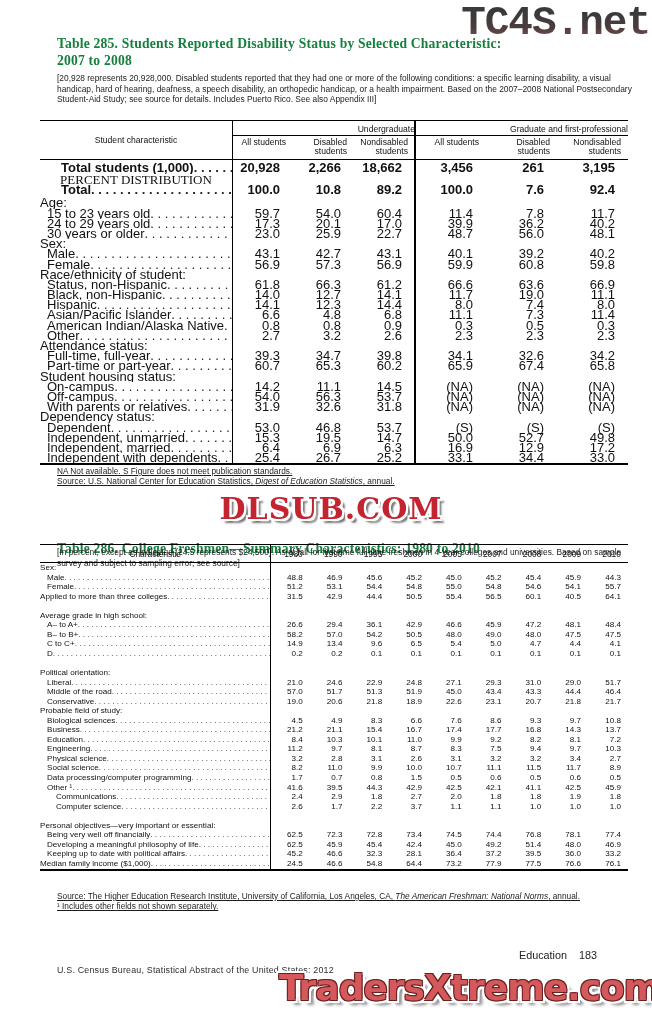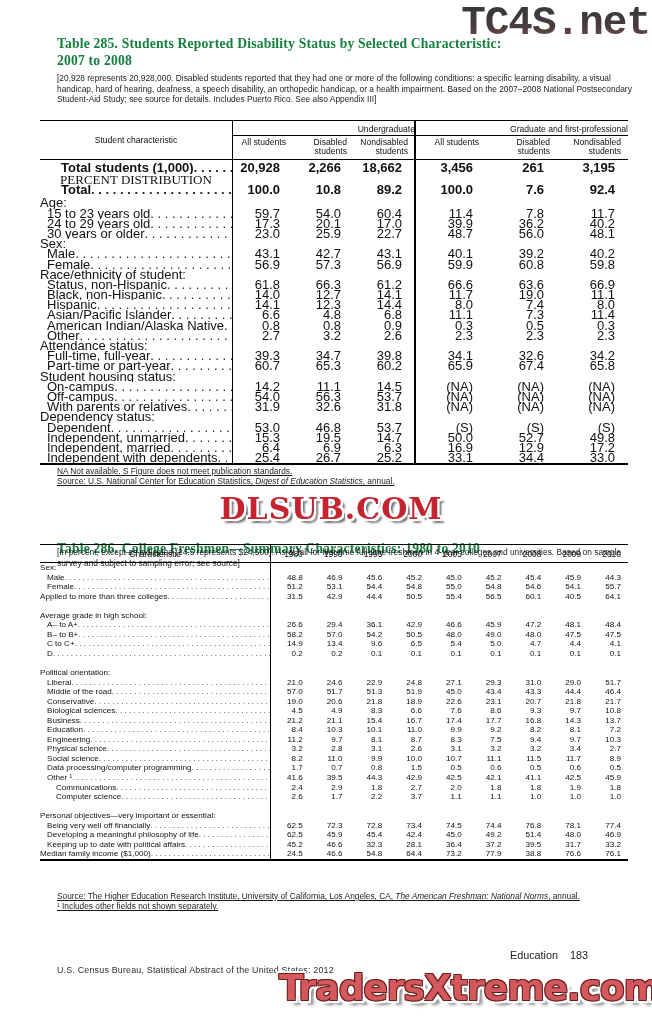--- a/index.html
+++ b/index.html
@@ -62,21 +62,21 @@
   #t285body .trow:first-child{margin-top:3px;}
   #t285body .trow:nth-child(3){margin-bottom:3.5px;}
 
   
   .fnblock{position:absolute;left:45px;width:580px;font-size:8.3px;line-height:10.3px;color:#1c1c1c;text-decoration:underline;}
   .t285-foot{top:466px;}
   .t286-foot{top:891px;}
   .fnblock p{margin:0;text-indent:12px;}
 
   
-  .pagefoot{position:absolute;top:949px;right:64px;font-size:10.8px;color:#222;}
+  .pagefoot{position:absolute;top:949px;right:55px;font-size:10.8px;color:#222;}
   .pagefoot .pn{margin-left:12px;}
   .credit{position:absolute;top:965px;left:57px;font-size:8.9px;color:#2e2e2e;letter-spacing:.2px;}
 
   
   .wm-tc4s{position:absolute;top:0px;right:2px;font-size:41px;font-weight:bold;letter-spacing:-1px;
            font-family:Liberation Mono, monospace;line-height:46px;
            background:linear-gradient(180deg,#3a3a3c 30%,#4c3c3d 60%,#7d544f 88%,#935d54 100%);
            -webkit-background-clip:text;background-clip:text;color:transparent;}
   .wm-dlsub{position:absolute;top:490px;left:178px;width:306px;text-align:center;
             font-family:"DejaVu Serif",serif;font-weight:bold;font-size:30px;line-height:38px;
@@ -616,20 +616,25 @@
           <div class="val">19.0</div>
           <div class="val">20.6</div>
           <div class="val">21.8</div>
           <div class="val">18.9</div>
           <div class="val">22.6</div>
           <div class="val">23.1</div>
           <div class="val">20.7</div>
           <div class="val">21.8</div>
           <div class="val">21.7</div>
         </div>
+        <div class="trow group">
+          <div class="lab">
+            <span class="labtxt">Probable field of study:</span>
+          </div>
+        </div>
         <div class="trow item">
           <div class="lab">
             <span class="labtxt">Biological sciences</span>
             <span class="dots"></span>
           </div>
           <div class="val">4.5</div>
           <div class="val">4.9</div>
           <div class="val">8.3</div>
           <div class="val">6.6</div>
           <div class="val">7.6</div>
@@ -814,35 +819,35 @@
             <span class="labtxt">Keeping up to date with political affairs</span>
             <span class="dots"></span>
           </div>
           <div class="val">45.2</div>
           <div class="val">46.6</div>
           <div class="val">32.3</div>
           <div class="val">28.1</div>
           <div class="val">36.4</div>
           <div class="val">37.2</div>
           <div class="val">39.5</div>
-          <div class="val">31.7</div>
+          <div class="val">36.0</div>
           <div class="val">33.2</div>
         </div>
         <div class="trow flush">
           <div class="lab">
             <span class="labtxt">Median family income ($1,000)</span>
             <span class="dots"></span>
           </div>
           <div class="val">24.5</div>
           <div class="val">46.6</div>
           <div class="val">54.8</div>
           <div class="val">64.4</div>
           <div class="val">73.2</div>
           <div class="val">77.9</div>
-          <div class="val">38.8</div>
+          <div class="val">77.5</div>
           <div class="val">76.6</div>
           <div class="val">76.1</div>
         </div>
       </div>
   </div>
 
   <div class="fnblock t286-foot">
     <p><span>Source: The Higher Education Research Institute, University of California, Los Angeles, CA, </span><span class="ital">The American Freshman: National Norms</span><span>, annual.</span></p>
     <p>¹ Includes other fields not shown separately.</p>
   </div>

